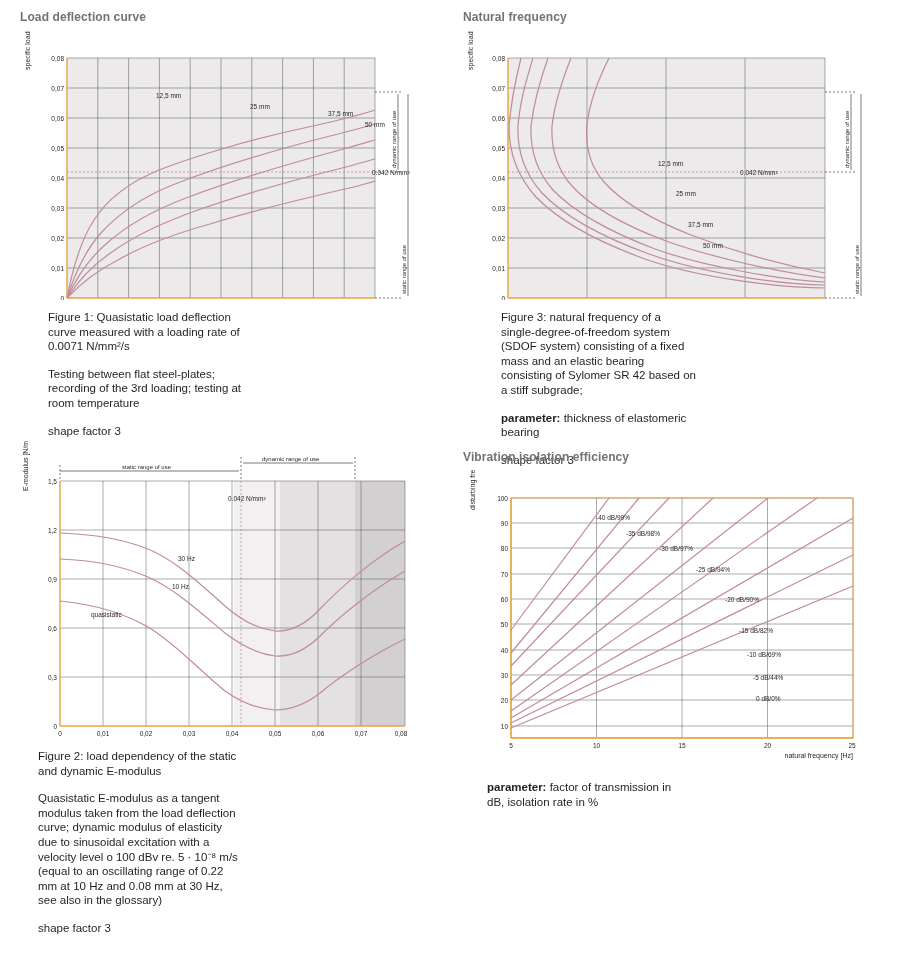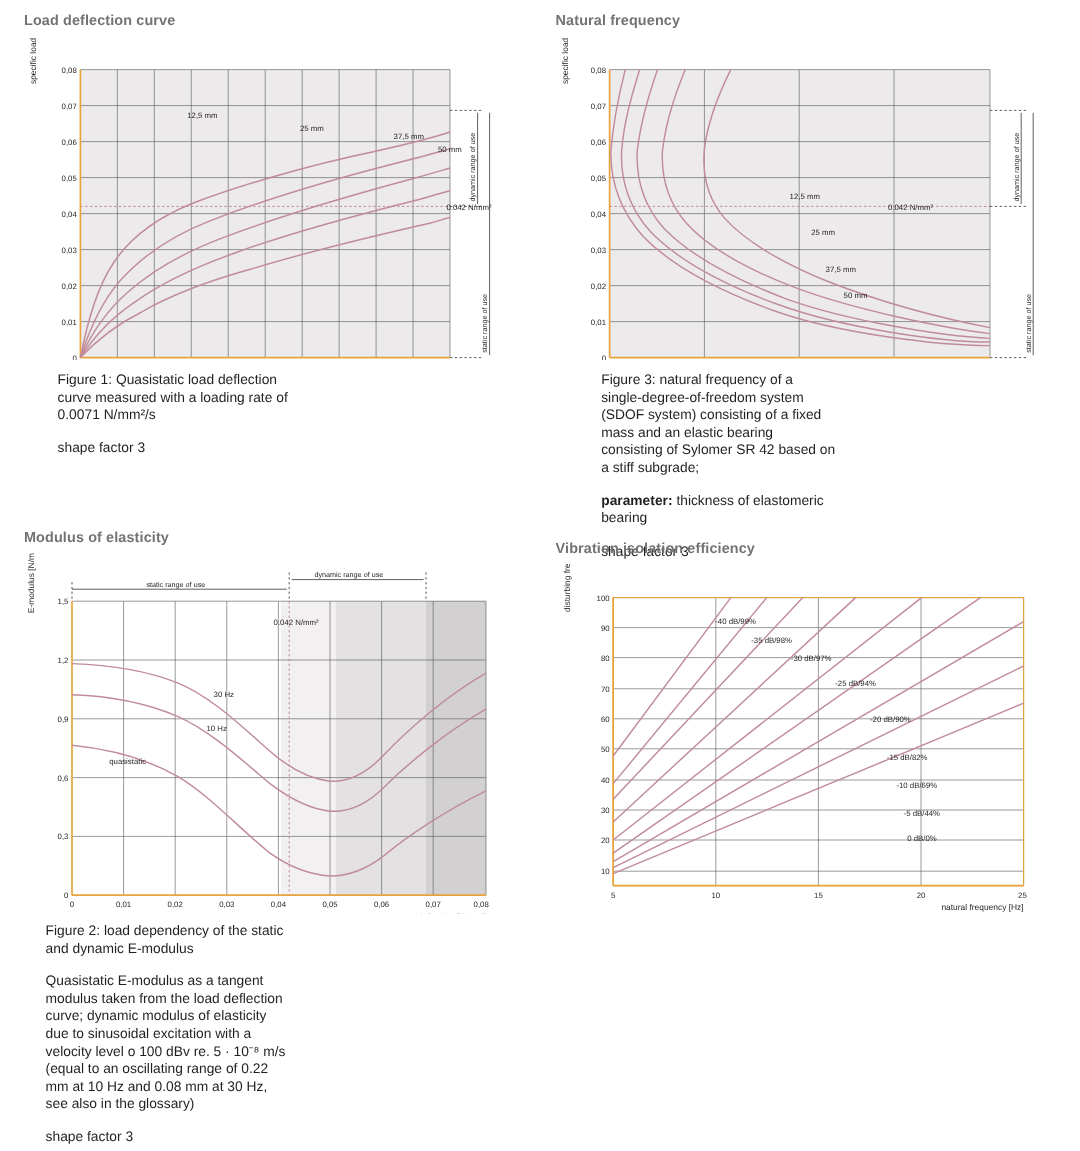--- a/index.html
+++ b/index.html
@@ -121,26 +121,26 @@
         <path d="M355,268 L382,268" stroke-dasharray="2,2"></path>
         <path d="M378,64 L378,140" marker-start=""></path>
         <path d="M388,64 L388,266"></path>
       </g>
       <text class="rng" x="376" y="138" transform="rotate(-90 376,138)" text-anchor="start">dynamic range of use</text>
       <text class="rng" x="386" y="264" transform="rotate(-90 386,264)" text-anchor="start">static range of use</text>
     </svg>
   </div>
   <div class="cap" style="margin-left:28px;margin-top:10px;width:210px;">
     <p>Figure 1: Quasistatic load deflection curve measured with a loading rate of 0.0071 N/mm²/s</p>
+    <p>Testing between flat steel-plates; recording of the 3rd loading; testing at room temperature</p>
     <p>shape factor 3</p>
   </div>
 </div>
 
 <div class="panel" style="left:20px;top:441px;width:400px;">
-  <div class="panel-title">Modulus of elasticity</div>
   <div class="chart-box">
     <svg width="400" height="300" viewBox="0 0 400 300">
 
       <rect x="40" y="40" width="345" height="245" fill="#ffffff"></rect>
       <rect x="214" y="40" width="46" height="245" fill="#f2f0f0"></rect>
       <rect x="260" y="40" width="75" height="245" fill="#e3e1e1"></rect>
       <rect x="335" y="40" width="50" height="245" fill="#d2d0d0"></rect>
 
       <g stroke="#555" stroke-width="0.5">
         <line x1="40" y1="40" x2="385" y2="40"></line>
@@ -357,14 +357,15 @@
         <text x="133.5" y="278">10</text>
         <text x="219" y="278">15</text>
         <text x="304.5" y="278">20</text>
         <text x="389" y="278">25</text>
       </g>
       <text class="axis-label" x="390" y="288" text-anchor="end">natural frequency [Hz]</text>
       <text class="axis-label" x="12" y="40" transform="rotate(-90 12,40)" text-anchor="start">disturbing frequency [Hz]</text>
     </svg>
   </div>
   <div class="cap" style="margin-left:24px;margin-top:10px;width:200px;">
+    <p><b>parameter:</b><span> factor of transmission in dB, isolation rate in %</span></p>
   </div>
 </div>
 
 </body></html>

